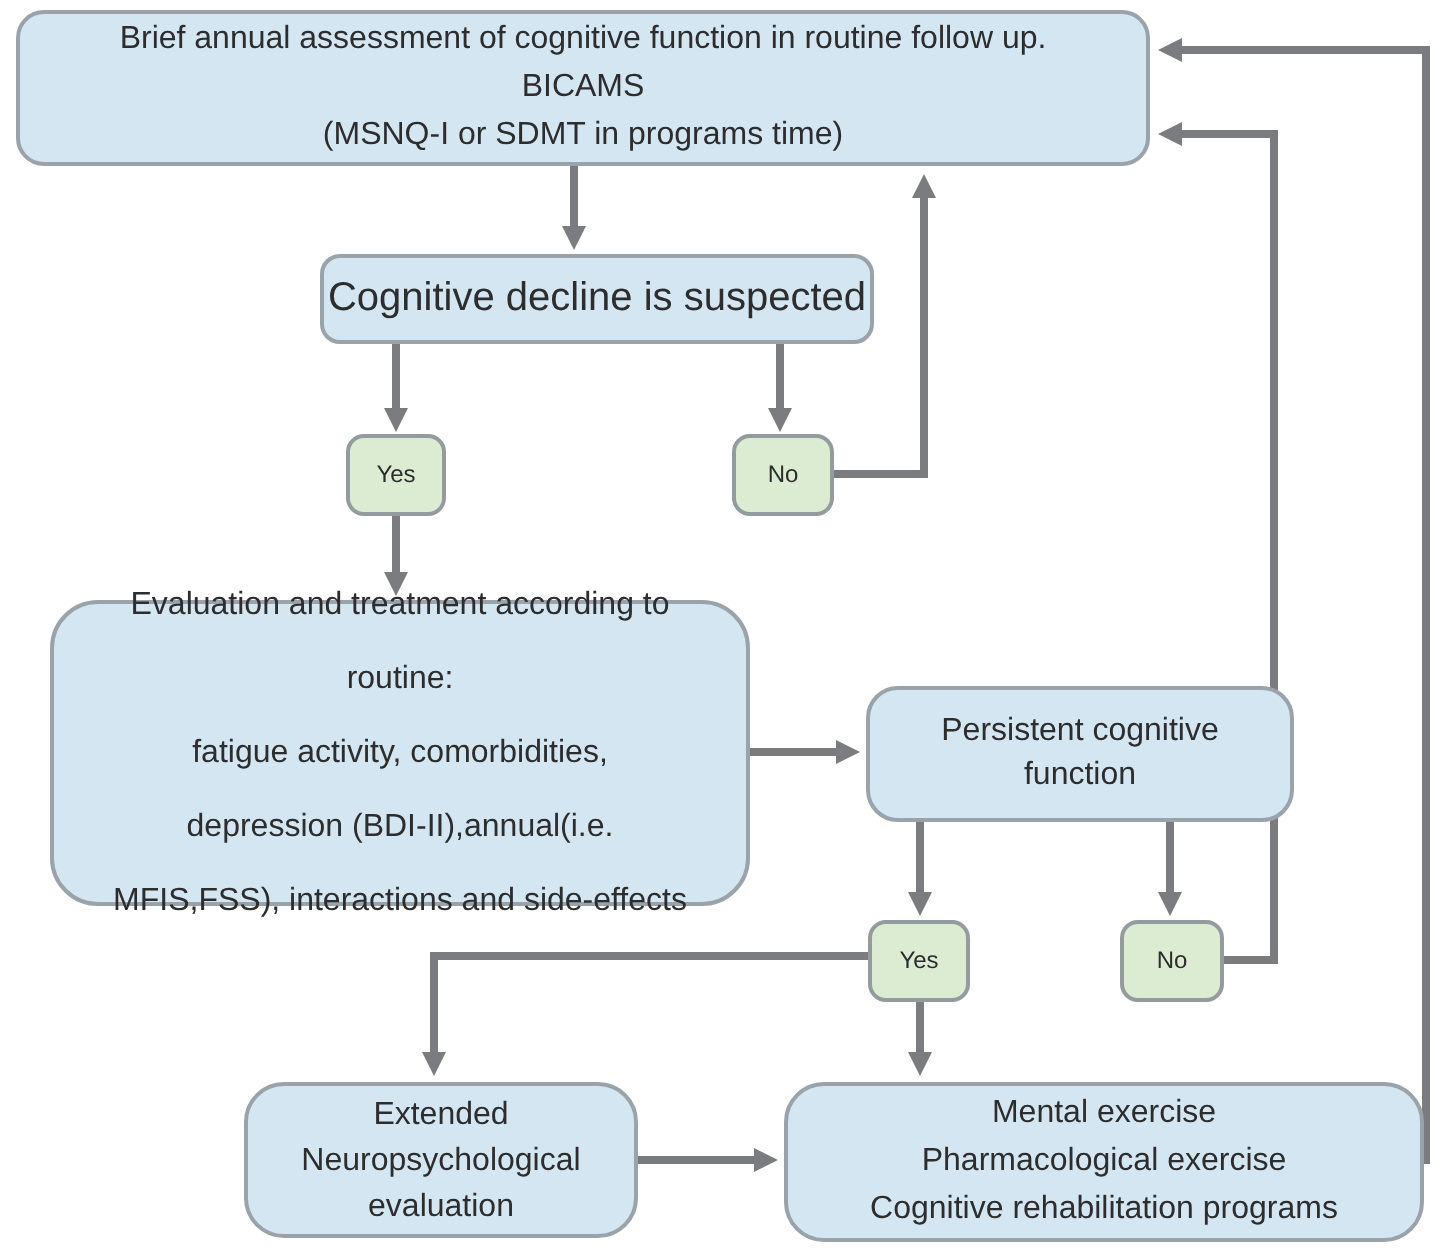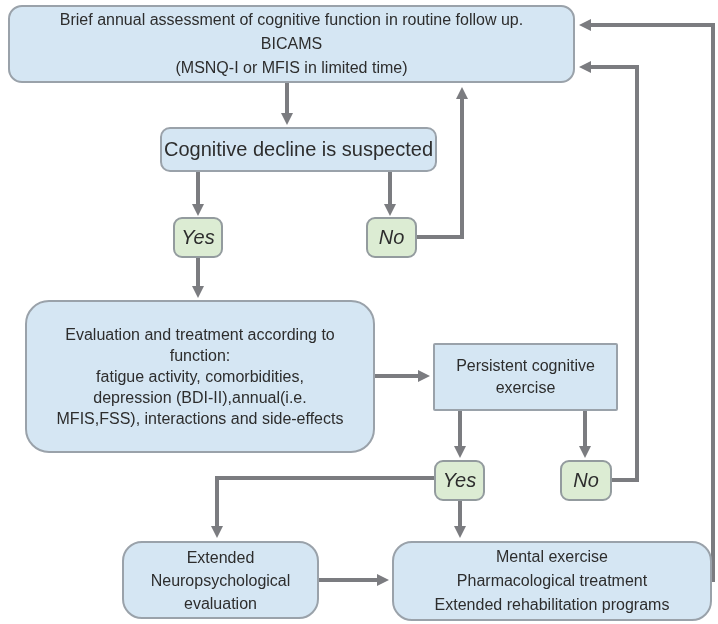--- a/index.html
+++ b/index.html
@@ -41,29 +41,28 @@
     flex-direction: column;
     align-items: center;
     justify-content: center;
     text-align: center;
     font-size: 15.5px;
     line-height: 21px;
   }
   .decision {
     background: var(--decision_fill, #dcecd3);
     border-color: var(--decision_border, #939b9e);
-    font-size: 20px;
-    font-style: italic;
+    font-size: 12px;
   }
   .node-assessment         { left: 8px;   top: 5px;   width: 567px; height: 78px;  border-radius: 14px; font-size: 16px; line-height: 24px; }
   .node-suspected          { left: 160px; top: 127px; width: 277px; height: 45px;  border-radius: 10px; font-size: 20px; }
   .node-yes-upper          { left: 173px; top: 217px; width: 50px;  height: 41px;  border-radius: 9px; }
   .node-no-upper           { left: 366px; top: 217px; width: 51px;  height: 41px;  border-radius: 9px; }
-  .node-evaluation         { left: 25px;  top: 300px; width: 350px; height: 153px; border-radius: 24px; font-size: 16px; line-height: 21px; }
-  .node-persistent         { left: 433px; top: 343px; width: 185px; height: 68px;  border-radius: 2px; font-size: 16px; line-height: 22px; }
+  .node-evaluation         { left: 25px;  top: 300px; width: 350px; height: 153px; border-radius: 24px; font-size: 16px; line-height: 21px; gap: 16px; }
+  .node-persistent         { left: 433px; top: 343px; width: 214px; height: 68px;  border-radius: 16px; font-size: 16px; line-height: 22px; }
   .node-yes-lower          { left: 434px; top: 460px; width: 51px;  height: 41px;  border-radius: 9px; }
   .node-no-lower           { left: 560px; top: 460px; width: 52px;  height: 41px;  border-radius: 9px; }
   .node-extended           { left: 122px; top: 541px; width: 197px; height: 78px;  border-radius: 20px; font-size: 16px; line-height: 23px; }
   .node-treatment          { left: 392px; top: 541px; width: 320px; height: 80px;  border-radius: 20px; font-size: 16px; line-height: 24px; }
   .line { display: block; white-space: nowrap; }
 </style>
 </head>
 <body>
 
 <div class="canvas">
@@ -85,61 +84,61 @@
     <path class="conn" d="M609,480 H637 V67 H583" marker-end="url(#ah)"></path>
     <path class="conn" d="M436,478 H217 V534" marker-end="url(#ah)"></path>
     <path class="conn" d="M460,500 V534" marker-end="url(#ah)"></path>
     <path class="conn" d="M317,580 H385" marker-end="url(#ah)"></path>
     <path class="conn" d="M693,580 H713 V25 H583" marker-end="url(#ah)"></path>
   </svg>
 
   <div class="node node-assessment">
     <span class="line">Brief annual assessment of cognitive function in routine follow up.</span>
     <span class="line">BICAMS</span>
-    <span class="line">(MSNQ-I or MFIS in limited time)</span>
+    <span class="line">(MSNQ-I or SDMT in programs time)</span>
   </div>
 
   <div class="node node-suspected">
     <span class="line">Cognitive decline is suspected</span>
   </div>
 
   <div class="node decision node-yes-upper">
     <span class="line">Yes</span>
   </div>
 
   <div class="node decision node-no-upper">
     <span class="line">No</span>
   </div>
 
   <div class="node node-evaluation">
     <span class="line">Evaluation and treatment according to</span>
-    <span class="line">function:</span>
+    <span class="line">routine:</span>
     <span class="line">fatigue activity, comorbidities,</span>
     <span class="line">depression (BDI-II),annual(i.e.</span>
     <span class="line">MFIS,FSS), interactions and side-effects</span>
   </div>
 
   <div class="node node-persistent">
     <span class="line">Persistent cognitive</span>
-    <span class="line">exercise</span>
+    <span class="line">function</span>
   </div>
 
   <div class="node decision node-yes-lower">
     <span class="line">Yes</span>
   </div>
 
   <div class="node decision node-no-lower">
     <span class="line">No</span>
   </div>
 
   <div class="node node-extended">
     <span class="line">Extended</span>
     <span class="line">Neuropsychological</span>
     <span class="line">evaluation</span>
   </div>
 
   <div class="node node-treatment">
     <span class="line">Mental exercise</span>
-    <span class="line">Pharmacological treatment</span>
-    <span class="line">Extended rehabilitation programs</span>
+    <span class="line">Pharmacological exercise</span>
+    <span class="line">Cognitive rehabilitation programs</span>
   </div>
 
 </div>
 
 </body></html>

